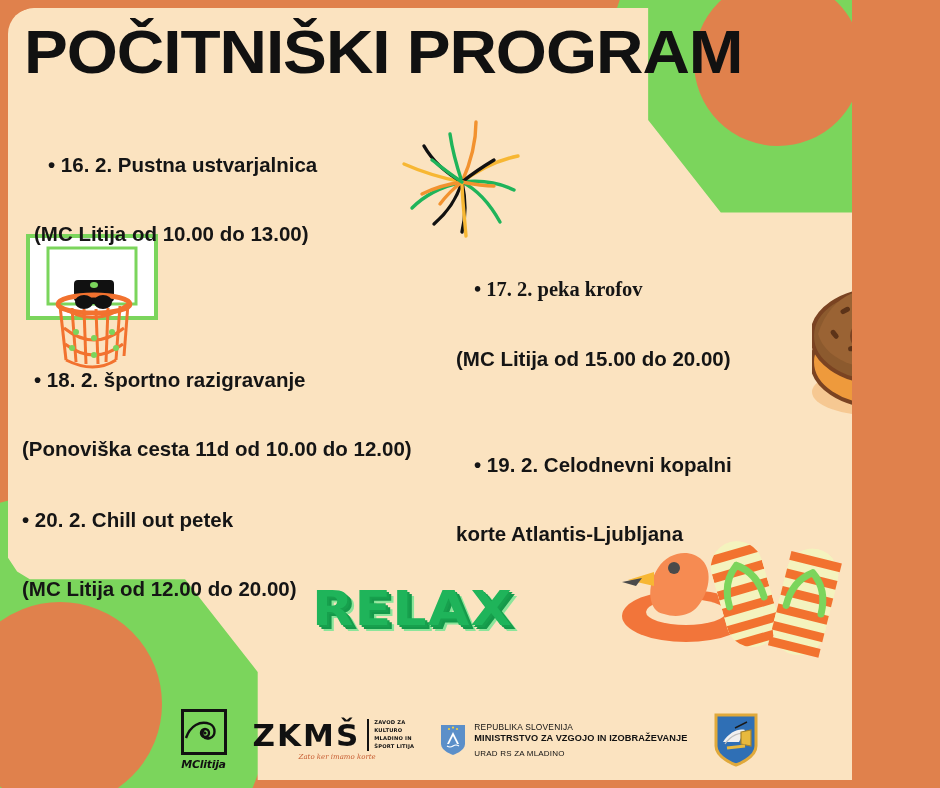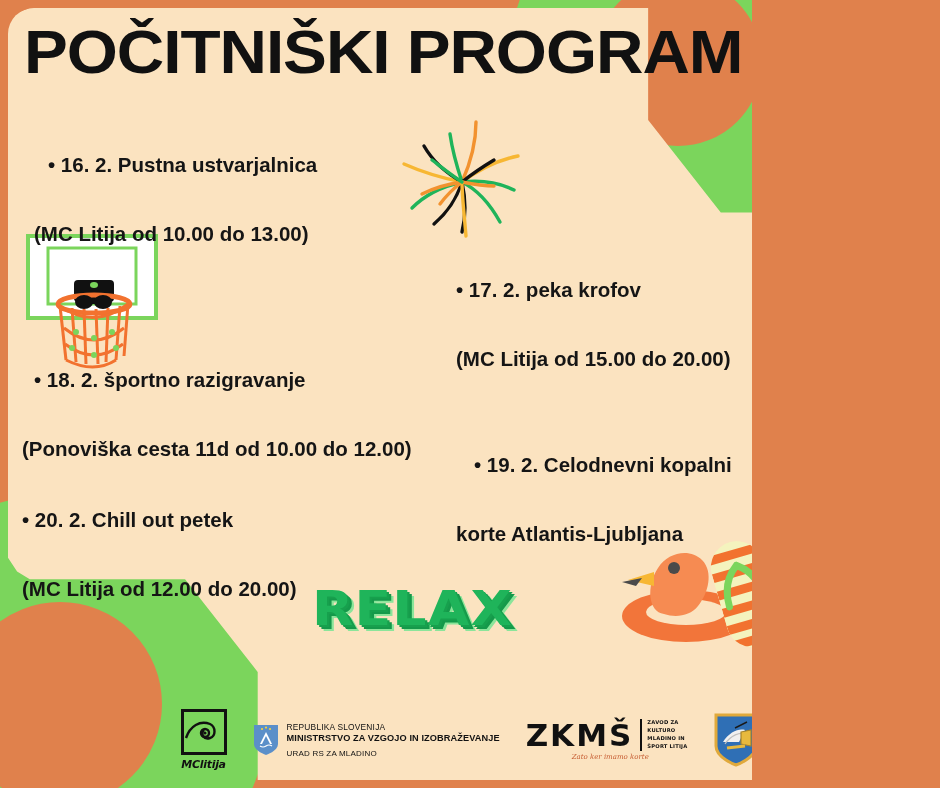--- a/index.html
+++ b/index.html
@@ -4,21 +4,21 @@
 <title>Počitniški program</title>
 <style>
   html,body{margin:0;padding:0;}
   body{
     width:940px;height:788px;overflow:hidden;
     background:#E0814C;
     font-family:"Liberation Sans", sans-serif;
     position:relative;
   }
   #poster{
-    position:absolute;inset:0;width:752px;height:788px;overflow:hidden;
+    position:absolute;inset:0;width:852px;height:788px;overflow:hidden;
     background:#E0814C;
   }
 
   
   .deco{position:absolute;pointer-events:none;}
 
   
   .ring-tr{
     top:-108px;right:-96px;width:340px;height:340px;border-radius:50%;
     border:86px solid #7BD55C;box-sizing:border-box;
@@ -58,21 +58,21 @@
   }
 
   
   .event{position:absolute;color:#151515;font-weight:bold;font-size:20.5px;line-height:1.42;}
   .event .l1{white-space:nowrap;}
   .event .l2{white-space:nowrap;margin-top:40px;}
 
   .ev1{left:34px;top:150px;}
   .ev1 .l1{margin-left:14px;}
   .ev2{left:456px;top:275px;}
-  .ev2 .l1{margin-left:0;}
+  .ev2 .l1{margin-left:18px;font-family:Liberation Serif, serif;}
   .ev3{left:22px;top:365px;}
   .ev3 .l1{margin-left:12px;}
   .ev4{left:456px;top:450px;}
   .ev4 .l1{margin-left:18px;}
   .ev5{left:22px;top:505px;}
   .ev5 .l1{}
 
   
   .relax{
     position:absolute;left:312px;top:580px;
@@ -288,50 +288,50 @@
       <div class="mcbox">
         <svg width="34" height="34" viewBox="0 0 34 34" style="position:absolute;left:0;top:0;">
           <path d="M2 26 C 6 14, 16 8, 26 12 C 32 15, 32 24, 26 26 C 20 28, 16 22, 20 18" fill="none" stroke="#111" stroke-width="2.4"></path>
           <circle cx="21" cy="21" r="4" fill="none" stroke="#111" stroke-width="2.4"></circle>
           <circle cx="21" cy="21" r="1.6" fill="#111"></circle>
         </svg>
       </div>
       <div class="mclabel">MClitija</div>
     </div>
 
+    <div class="logo zkms">
+      <div class="zkms-row">
+        <div class="zkms-word">ZKMŠ</div>
+        <div class="zkms-sub">
+          <div>ZAVOD ZA</div>
+          <div>KULTURO</div>
+          <div>MLADINO IN</div>
+          <div>ŠPORT LITIJA</div>
+        </div>
+      </div>
+      <div class="zkms-slogan">Zato ker imamo korte</div>
+    </div>
+
     <div class="logo ministry">
       <svg class="shield" viewBox="0 0 26 32">
         <path d="M1 1 H25 V20 C25 27, 13 31, 13 31 C13 31, 1 27, 1 20 Z" fill="#5B8FC9"></path>
         <path d="M13 8 L19 20 H7 Z" fill="#FFFFFF"></path>
         <path d="M13 12 L17 20 H9 Z" fill="#5B8FC9"></path>
         <path d="M7 22 q3 2 6 0 q3 -2 6 0" stroke="#FFFFFF" stroke-width="1.2" fill="none"></path>
         <circle cx="9" cy="5" r="1.1" fill="#F7D23B"></circle>
           <circle cx="13" cy="3.6" r="1.1" fill="#F7D23B"></circle>
           <circle cx="17" cy="5" r="1.1" fill="#F7D23B"></circle>
       </svg>
       <div class="ministry-txt">
         <div class="m1">REPUBLIKA SLOVENIJA</div>
         <div class="m2">MINISTRSTVO ZA VZGOJO IN IZOBRAŽEVANJE</div>
         <div class="m3">URAD RS ZA MLADINO</div>
       </div>
     </div>
 
-    <div class="logo zkms">
-      <div class="zkms-row">
-        <div class="zkms-word">ZKMŠ</div>
-        <div class="zkms-sub">
-          <div>ZAVOD ZA</div>
-          <div>KULTURO</div>
-          <div>MLADINO IN</div>
-          <div>ŠPORT LITIJA</div>
-        </div>
-      </div>
-      <div class="zkms-slogan">Zato ker imamo korte</div>
-    </div>
-
     <svg class="shield-litija" viewBox="0 0 46 56">
       <path d="M3 3 H43 V34 C43 46, 23 53, 23 53 C23 53, 3 46, 3 34 Z" fill="#2F6FB5" stroke="#E0A93B" stroke-width="3"></path>
       <path d="M10 30 C 16 20, 26 16, 32 18 L 26 30 Z" fill="#F0F0F0"></path>
       <path d="M12 32 C 18 23, 27 20, 32 22" stroke="#BFBFBF" stroke-width="1.2" fill="none"></path>
       <path d="M28 20 L38 18 L38 34 L28 32 Z" fill="#E8B93E" stroke="#A8832A" stroke-width="1.2"></path>
       <path d="M22 16 L34 10" stroke="#1A1A1A" stroke-width="1.4"></path>
       <path d="M14 36 L32 34" stroke="#E8B93E" stroke-width="3"></path>
     </svg>
 
   </div>

